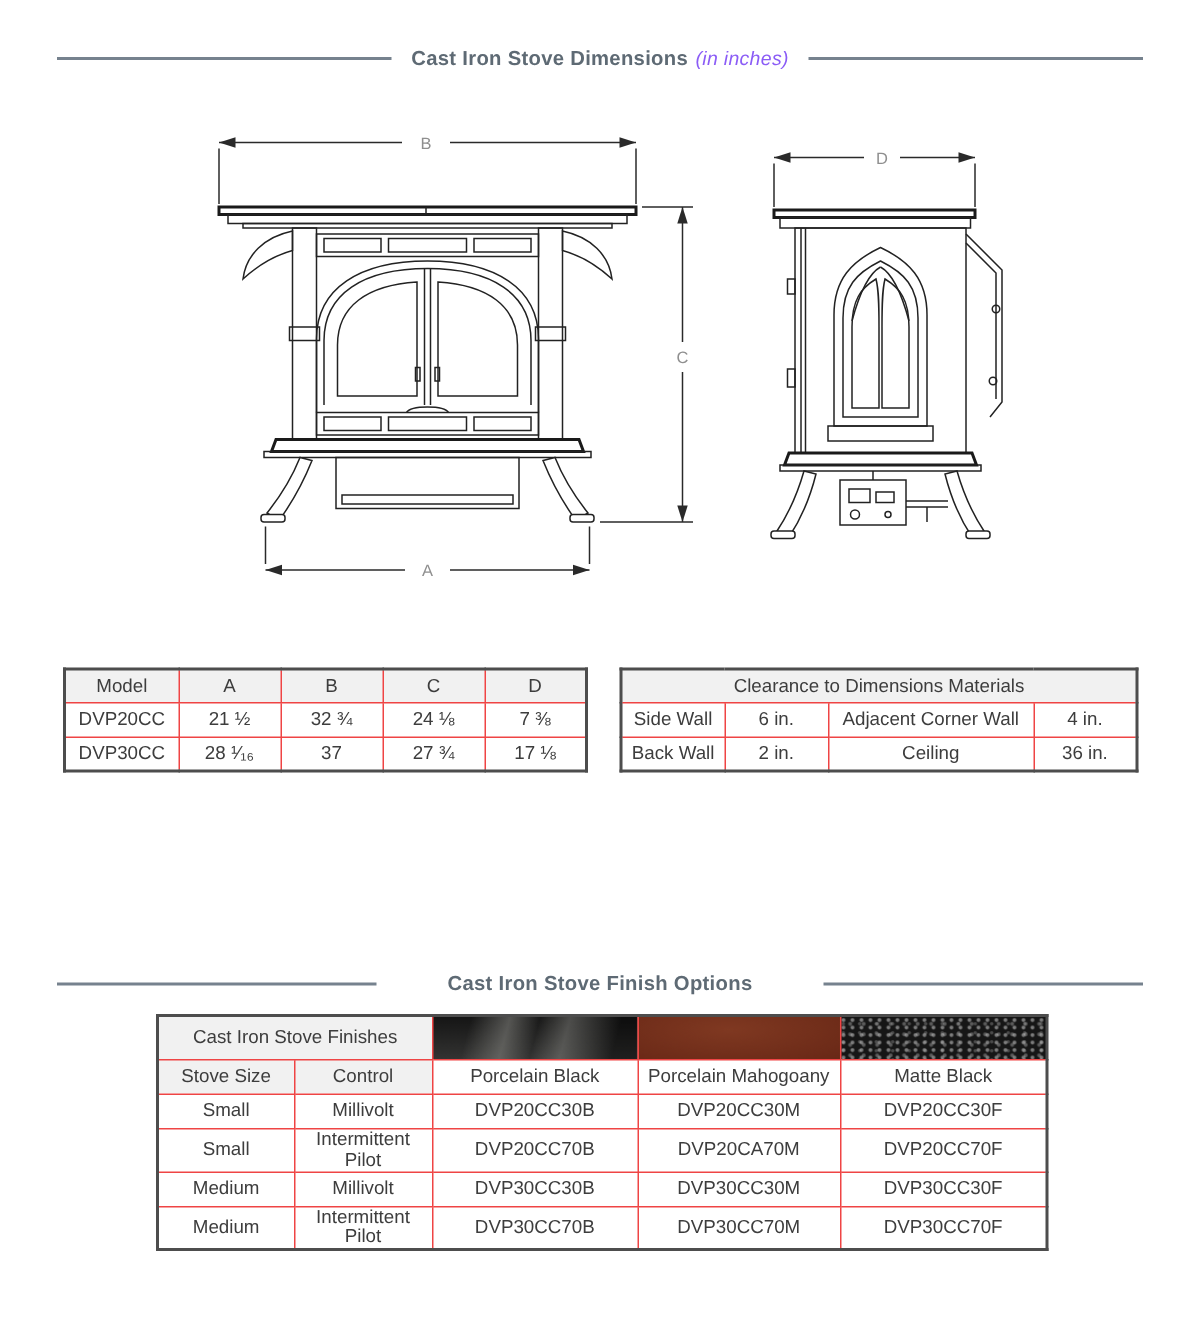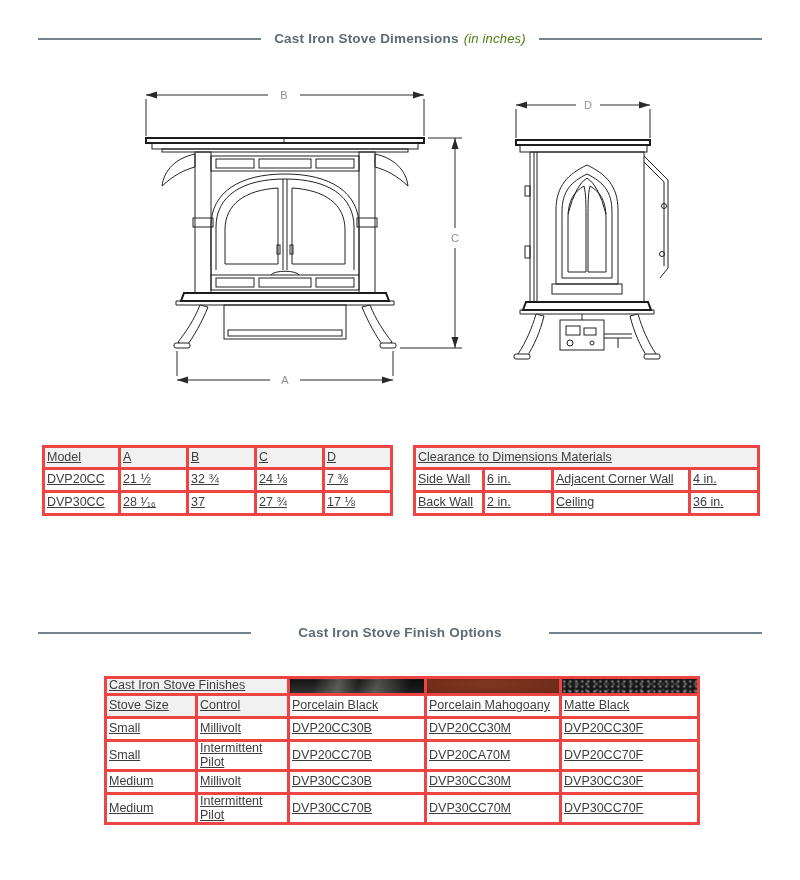--- a/index.html
+++ b/index.html
@@ -3,28 +3,28 @@
 <meta charset="utf-8">
 <style>
   html,body{margin:0;padding:0;background:#ffffff;}
   .page{position:relative;width:800px;height:880px;background:#ffffff;overflow:hidden;
         font-family:"Liberation Sans",sans-serif;color:#3d3d3d;}
 
   
   .sec-title{position:absolute;left:38px;right:38px;display:flex;align-items:center;gap:13px;}
   .sec-title .rule{flex:1;height:0;border-top:2px solid #76828e;}
   .sec-title .t{font-weight:bold;font-size:13.5px;letter-spacing:.2px;white-space:nowrap;color:#5e6a74;}
-  .sec-title .sub{font-style:italic;font-weight:normal;color:#4d7c0f;font-size:13px;margin-left:5px;}
+  .sec-title .sub{font-style:italic;font-weight:normal;color:#8b5cf6;font-size:13px;margin-left:5px;}
 
   
   table{border-collapse:collapse;position:absolute;table-layout:fixed;font-size:12.5px;color:#3d3d3d;
         border:2px solid #4d4d4d;}
-  td,th{border:3px solid #ef4444;text-align:left;vertical-align:middle;padding:0 2px;font-weight:normal;line-height:1.08;text-decoration:underline;}
+  td,th{border:1px solid #ef4444;text-align:center;vertical-align:middle;padding:0 2px;font-weight:normal;line-height:1.08;}
   .hdr{background:#f1f1f1;}
-  .r23{height:22px;} .r24{height:23px;padding-left:16px;} .r30{height:17px;margin-left:47px;}
+  .r23{height:22px;} .r24{height:23px;padding-left:16px;} .r30{height:29px;margin-left:47px;}
 
   
   .sw{padding:0;}
   .sw-pb{background-image:
       linear-gradient(105deg, rgba(120,120,115,0) 18%, rgba(145,145,140,.50) 36%,
         rgba(60,60,58,.08) 50%, rgba(150,150,145,.42) 64%, rgba(0,0,0,.38) 88%),
       linear-gradient(180deg, rgba(0,0,0,.45), rgba(95,95,92,.22));}
   .sw-pm{background-image:
       radial-gradient(130% 170% at 45% 30%, rgba(165,85,52,.35) 0%, rgba(90,35,18,.05) 55%, rgba(0,0,0,.38) 100%);}
   .sw-mb{background-image:
@@ -235,21 +235,21 @@
     </tr>
     <tr class="r24">
       <td>Back Wall</td>
       <td>2 in.</td>
       <td>Ceiling</td>
       <td>36 in.</td>
     </tr>
   </tbody>
     </table>
 
-  <div class="sec-title" style="top:625px;gap:47px;">
+  <div class="sec-title" style="top:648px;gap:47px;">
     <div class="rule"></div>
     <div class="t">Cast Iron Stove Finish Options</div>
     <div class="rule"></div>
   </div>
 
   <table style="left:104px;top:676px;width:593px;">
     <colgroup>
         <col style="width:91px">
         <col style="width:92px">
         <col style="width:137px">

